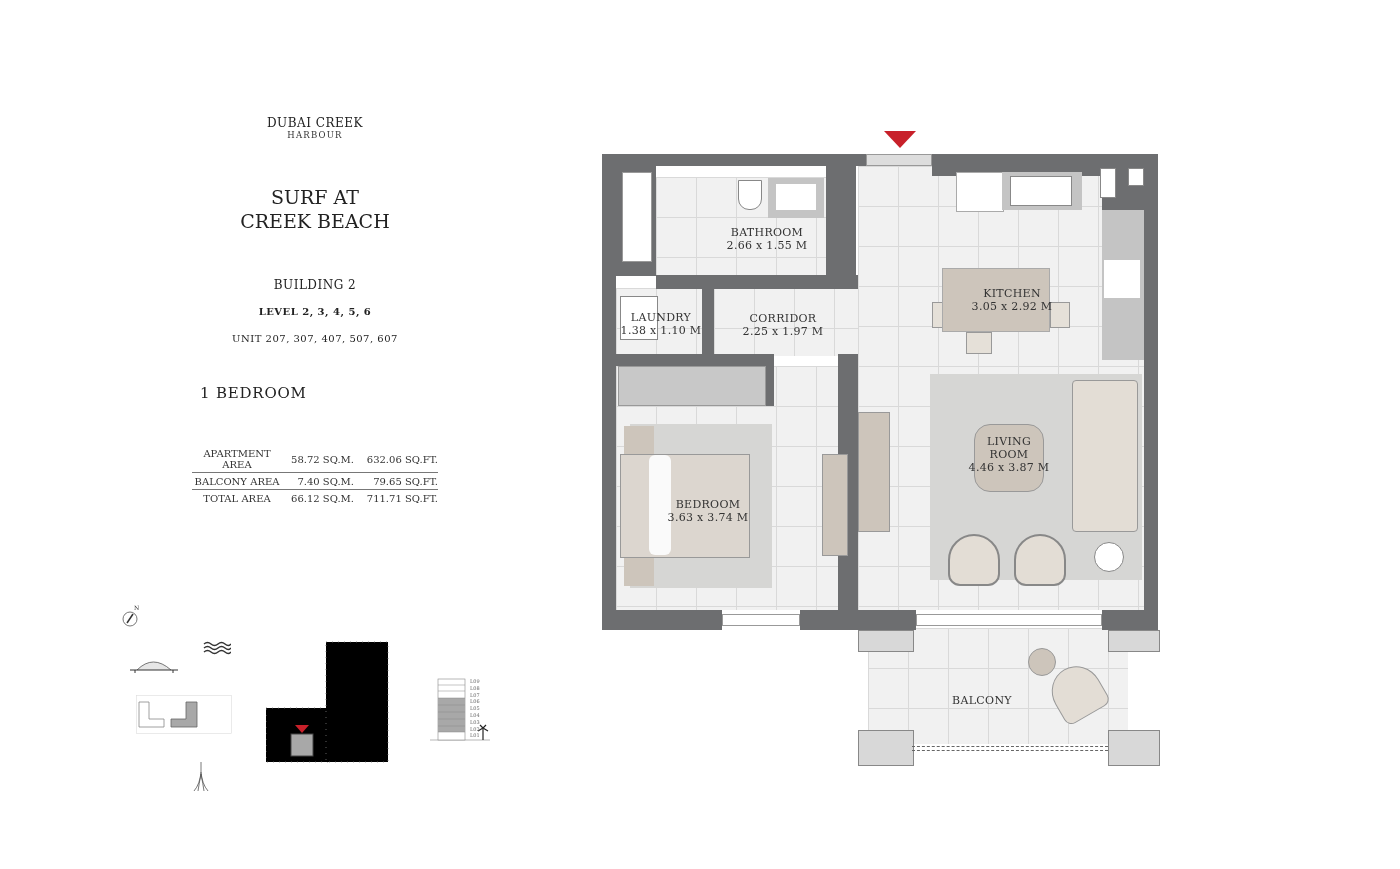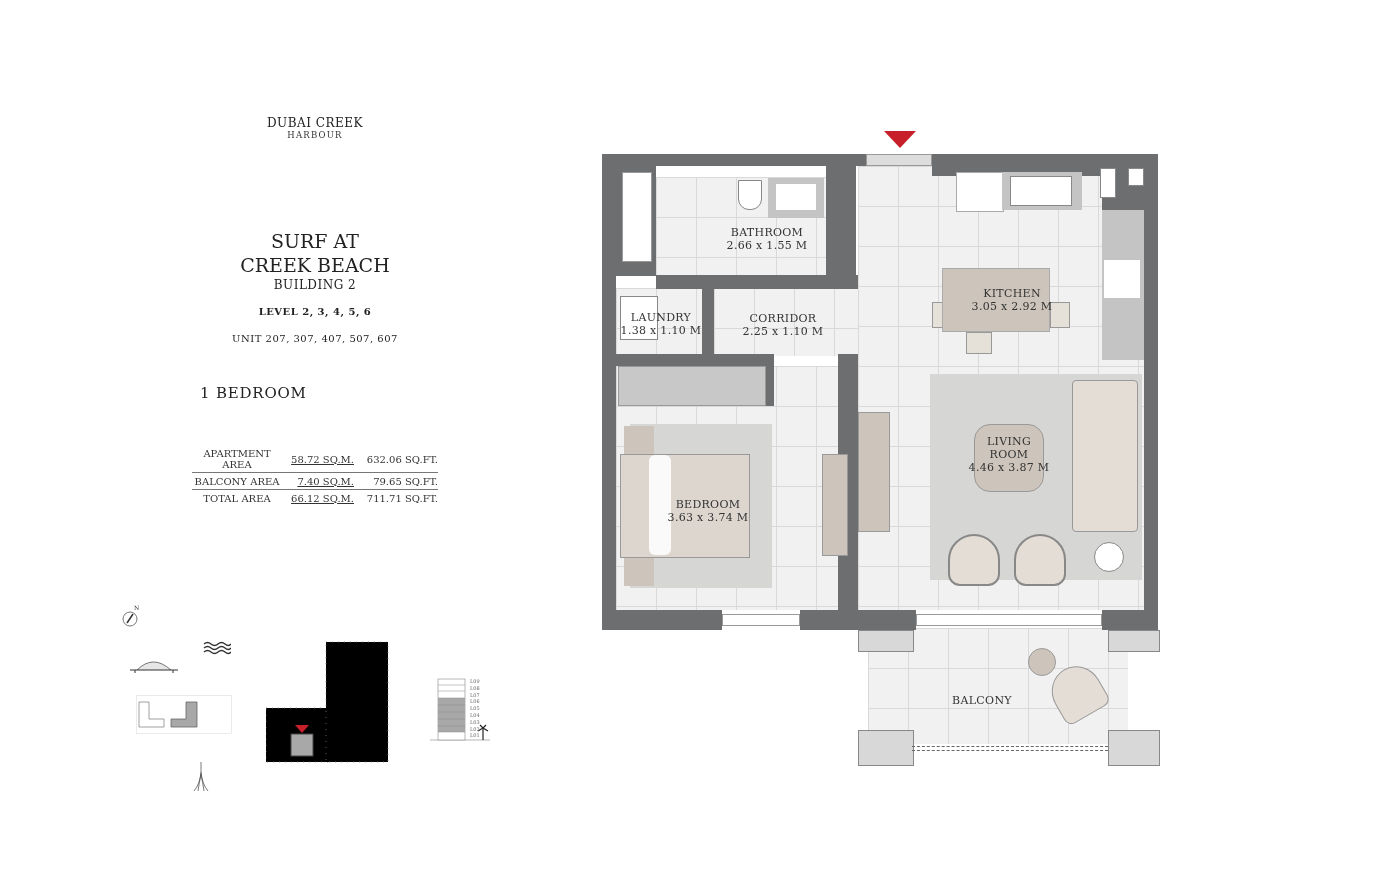--- a/index.html
+++ b/index.html
@@ -1,30 +1,30 @@
 <!DOCTYPE html>
 <html><head>
 <meta charset="utf-8">
 <style>
   html, body { margin:0; padding:0; background:#ffffff; }
   body { width:1400px; height:869px; position:relative; overflow:hidden; font-family:"DejaVu Serif", serif; color:#222; }
   .abs { position:absolute; }
   .brand { left:200px; top:116px; width:230px; text-align:center; }
   .brand-name { font-size:12px; letter-spacing:0.5px; color:#222; }
   .brand-sub { font-size:8.5px; letter-spacing:1.2px; color:#333; margin-top:0px; }
-  .project { left:200px; top:185px; width:230px; text-align:center; font-size:19px; line-height:24px; color:#222;margin-top:44px; }
+  .project { left:200px; top:185px; width:230px; text-align:center; font-size:19px; line-height:24px; color:#222; }
   .building { left:200px; top:278px; width:230px; text-align:center; font-size:12px; letter-spacing:0.5px; }
   .level { left:200px; top:306px; width:230px; text-align:center; font-size:10px; letter-spacing:0.5px;font-weight:bold; }
   .unit { left:180px; top:333px; width:270px; text-align:center; font-size:10px; letter-spacing:0.5px; }
   .type { left:200px; top:384px; width:230px; text-align:left; font-size:15px; letter-spacing:0.8px; }
   table.area { position:absolute; left:192px; top:446px; width:246px; border-collapse:collapse; font-size:10px; color:#333; }
   table.area td { padding:2px 0 2px 0; height:12px; }
   table.area tr.sep td { border-top:1.5px solid #777; }
   table.area td.c1 { width:90px; text-align:center; }
-  table.area td.c2 { width:72px; text-align:right; padding-right:8px;text-decoration:underline; }
+  table.area td.c2 { width:72px; text-align:right; padding-right:8px; }
   table.area td.c3 { text-align:right; }
   .room-label { position:absolute; font-size:11px; color:#333; text-align:center; line-height:13px; letter-spacing:0.3px; }
   .wall { position:absolute; background:#6d6e70; }
   .floor { position:absolute; background:#f1f1f1; background-image:linear-gradient(#d9d9d9 1px, transparent 1px), linear-gradient(90deg, #d9d9d9 1px, transparent 1px); background-size:40px 40px; }
   .levels-tbl { position:absolute; font-size:5px; color:#666; }
 </style>
 </head>
 <body>
 
 <div class="abs brand">
@@ -238,21 +238,21 @@
   <div class="room-label" style="left:110px;top:72px;width:110px;">
     <div>BATHROOM</div>
     <div>2.66 x 1.55 M</div>
   </div>
   <div class="room-label" style="left:16px;top:157px;width:86px;">
     <div>LAUNDRY</div>
     <div>1.38 x 1.10 M</div>
   </div>
   <div class="room-label" style="left:126px;top:158px;width:110px;">
     <div>CORRIDOR</div>
-    <div>2.25 x 1.10 M</div>
+    <div>2.25 x 1.97 M</div>
   </div>
   <div class="room-label" style="left:350px;top:133px;width:120px;">
     <div>KITCHEN</div>
     <div>3.05 x 2.92 M</div>
   </div>
   <div class="room-label" style="left:56px;top:344px;width:100px;">
     <div>BEDROOM</div>
     <div>3.63 x 3.74 M</div>
   </div>
   <div class="room-label" style="left:352px;top:281px;width:110px;">

